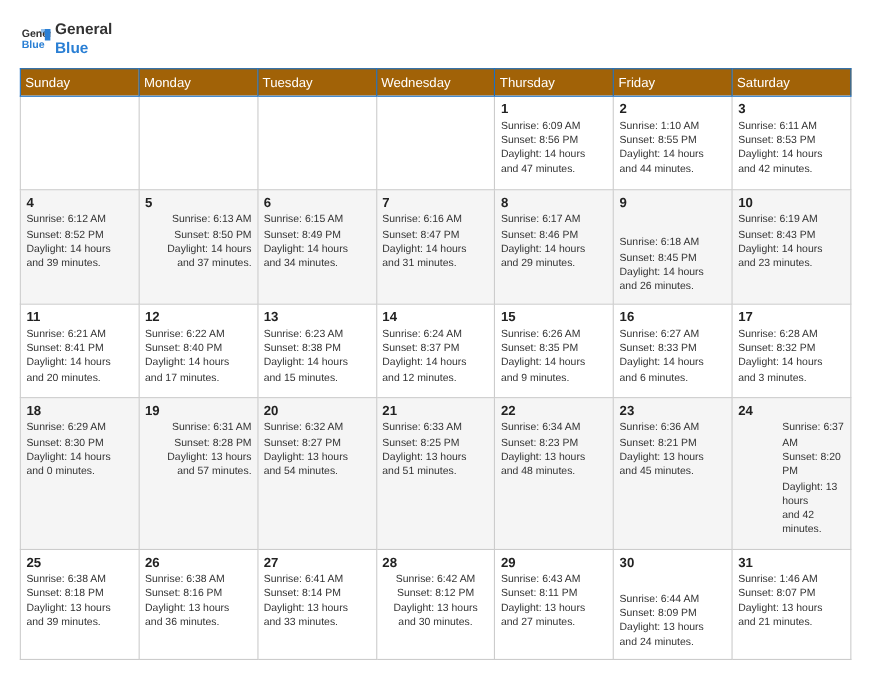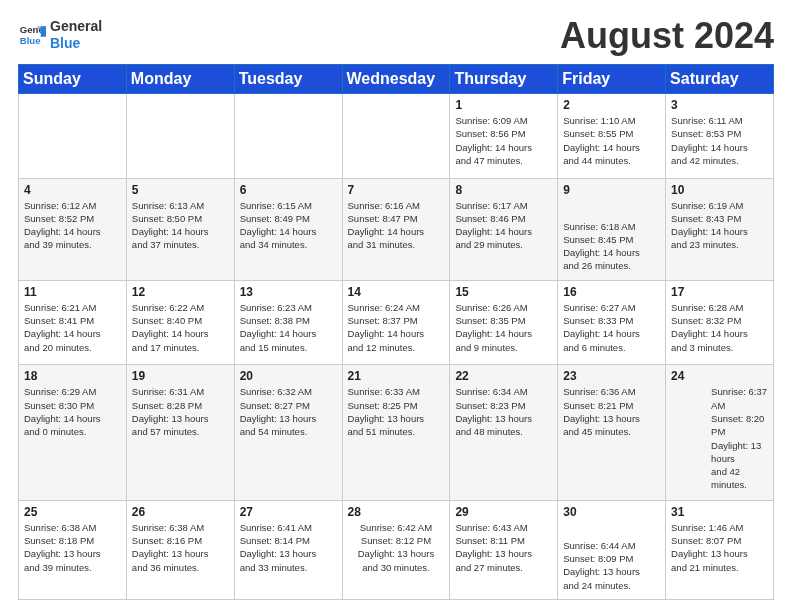--- a/index.html
+++ b/index.html
@@ -51,24 +51,24 @@
       font-size: 14px;
       color: #555;
       margin-top: 2px;
     }
     .calendar-table {
       width: 100%;
       border-collapse: collapse;
       flex: 1;
     }
     .calendar-table th {
-      background: #1d4ed8;
+      background: #a16207;
       color: #fff;
-      font-size: 16px;
-      font-weight: bold;
+      font-size: 12px;
+      font-weight: normal;
       padding: 5px 4px;
       text-align: left;
       border: 1px solid #1a6fc4;
     }
     .calendar-table td {
       border: 1px solid #ccc;
       vertical-align: top;
       padding: 4px 5px;
       font-size: 10px;
       color: #333;
@@ -106,21 +106,20 @@
         <text x="2" y="26" font-size="11" font-weight="bold" fill="#2a7fd4">Blue</text>
         <polygon points="26,6 32,6 32,18 26,18" fill="#2a7fd4"></polygon>
         <polygon points="22,10 32,10 32,6 22,6" fill="#2a7fd4" opacity="0.5"></polygon>
       </svg>
       <div class="logo-text">
         <div>General</div>
         <div style="color:#2a7fd4">Blue</div>
       </div>
     </div>
     <div class="title-block">
-      <div class="month-title">August 2024</div>
     </div>
   </div>
 
   <table class="calendar-table">
     <thead>
       <tr>
         <th>Sunday</th>
         <th>Monday</th>
         <th>Tuesday</th>
         <th>Wednesday</th>
@@ -160,21 +159,21 @@
         <tr>
           <td>
             <span class="day-number">4</span>
             <div class="day-info" style="white-space: pre-line;">Sunrise: 6:12 AM
 Sunset: 8:52 PM
 Daylight: 14 hours
 and 39 minutes.</div>
           </td>
           <td>
             <span class="day-number">5</span>
-            <div class="day-info" style="white-space: pre-line;">Sunrise: 6:13 AM
+            <div class="day-info" style="white-space: pre-line; text-align: right;">Sunrise: 6:13 AM
 Sunset: 8:50 PM
 Daylight: 14 hours
 and 37 minutes.</div>
           </td>
           <td>
             <span class="day-number">6</span>
             <div class="day-info" style="white-space: pre-line;">Sunrise: 6:15 AM
 Sunset: 8:49 PM
 Daylight: 14 hours
 and 34 minutes.</div>
@@ -262,21 +261,21 @@
         <tr>
           <td>
             <span class="day-number">18</span>
             <div class="day-info" style="white-space: pre-line;">Sunrise: 6:29 AM
 Sunset: 8:30 PM
 Daylight: 14 hours
 and 0 minutes.</div>
           </td>
           <td>
             <span class="day-number">19</span>
-            <div class="day-info" style="white-space: pre-line;">Sunrise: 6:31 AM
+            <div class="day-info" style="white-space: pre-line; text-align: right;">Sunrise: 6:31 AM
 Sunset: 8:28 PM
 Daylight: 13 hours
 and 57 minutes.</div>
           </td>
           <td>
             <span class="day-number">20</span>
             <div class="day-info" style="white-space: pre-line;">Sunrise: 6:32 AM
 Sunset: 8:27 PM
 Daylight: 13 hours
 and 54 minutes.</div>

